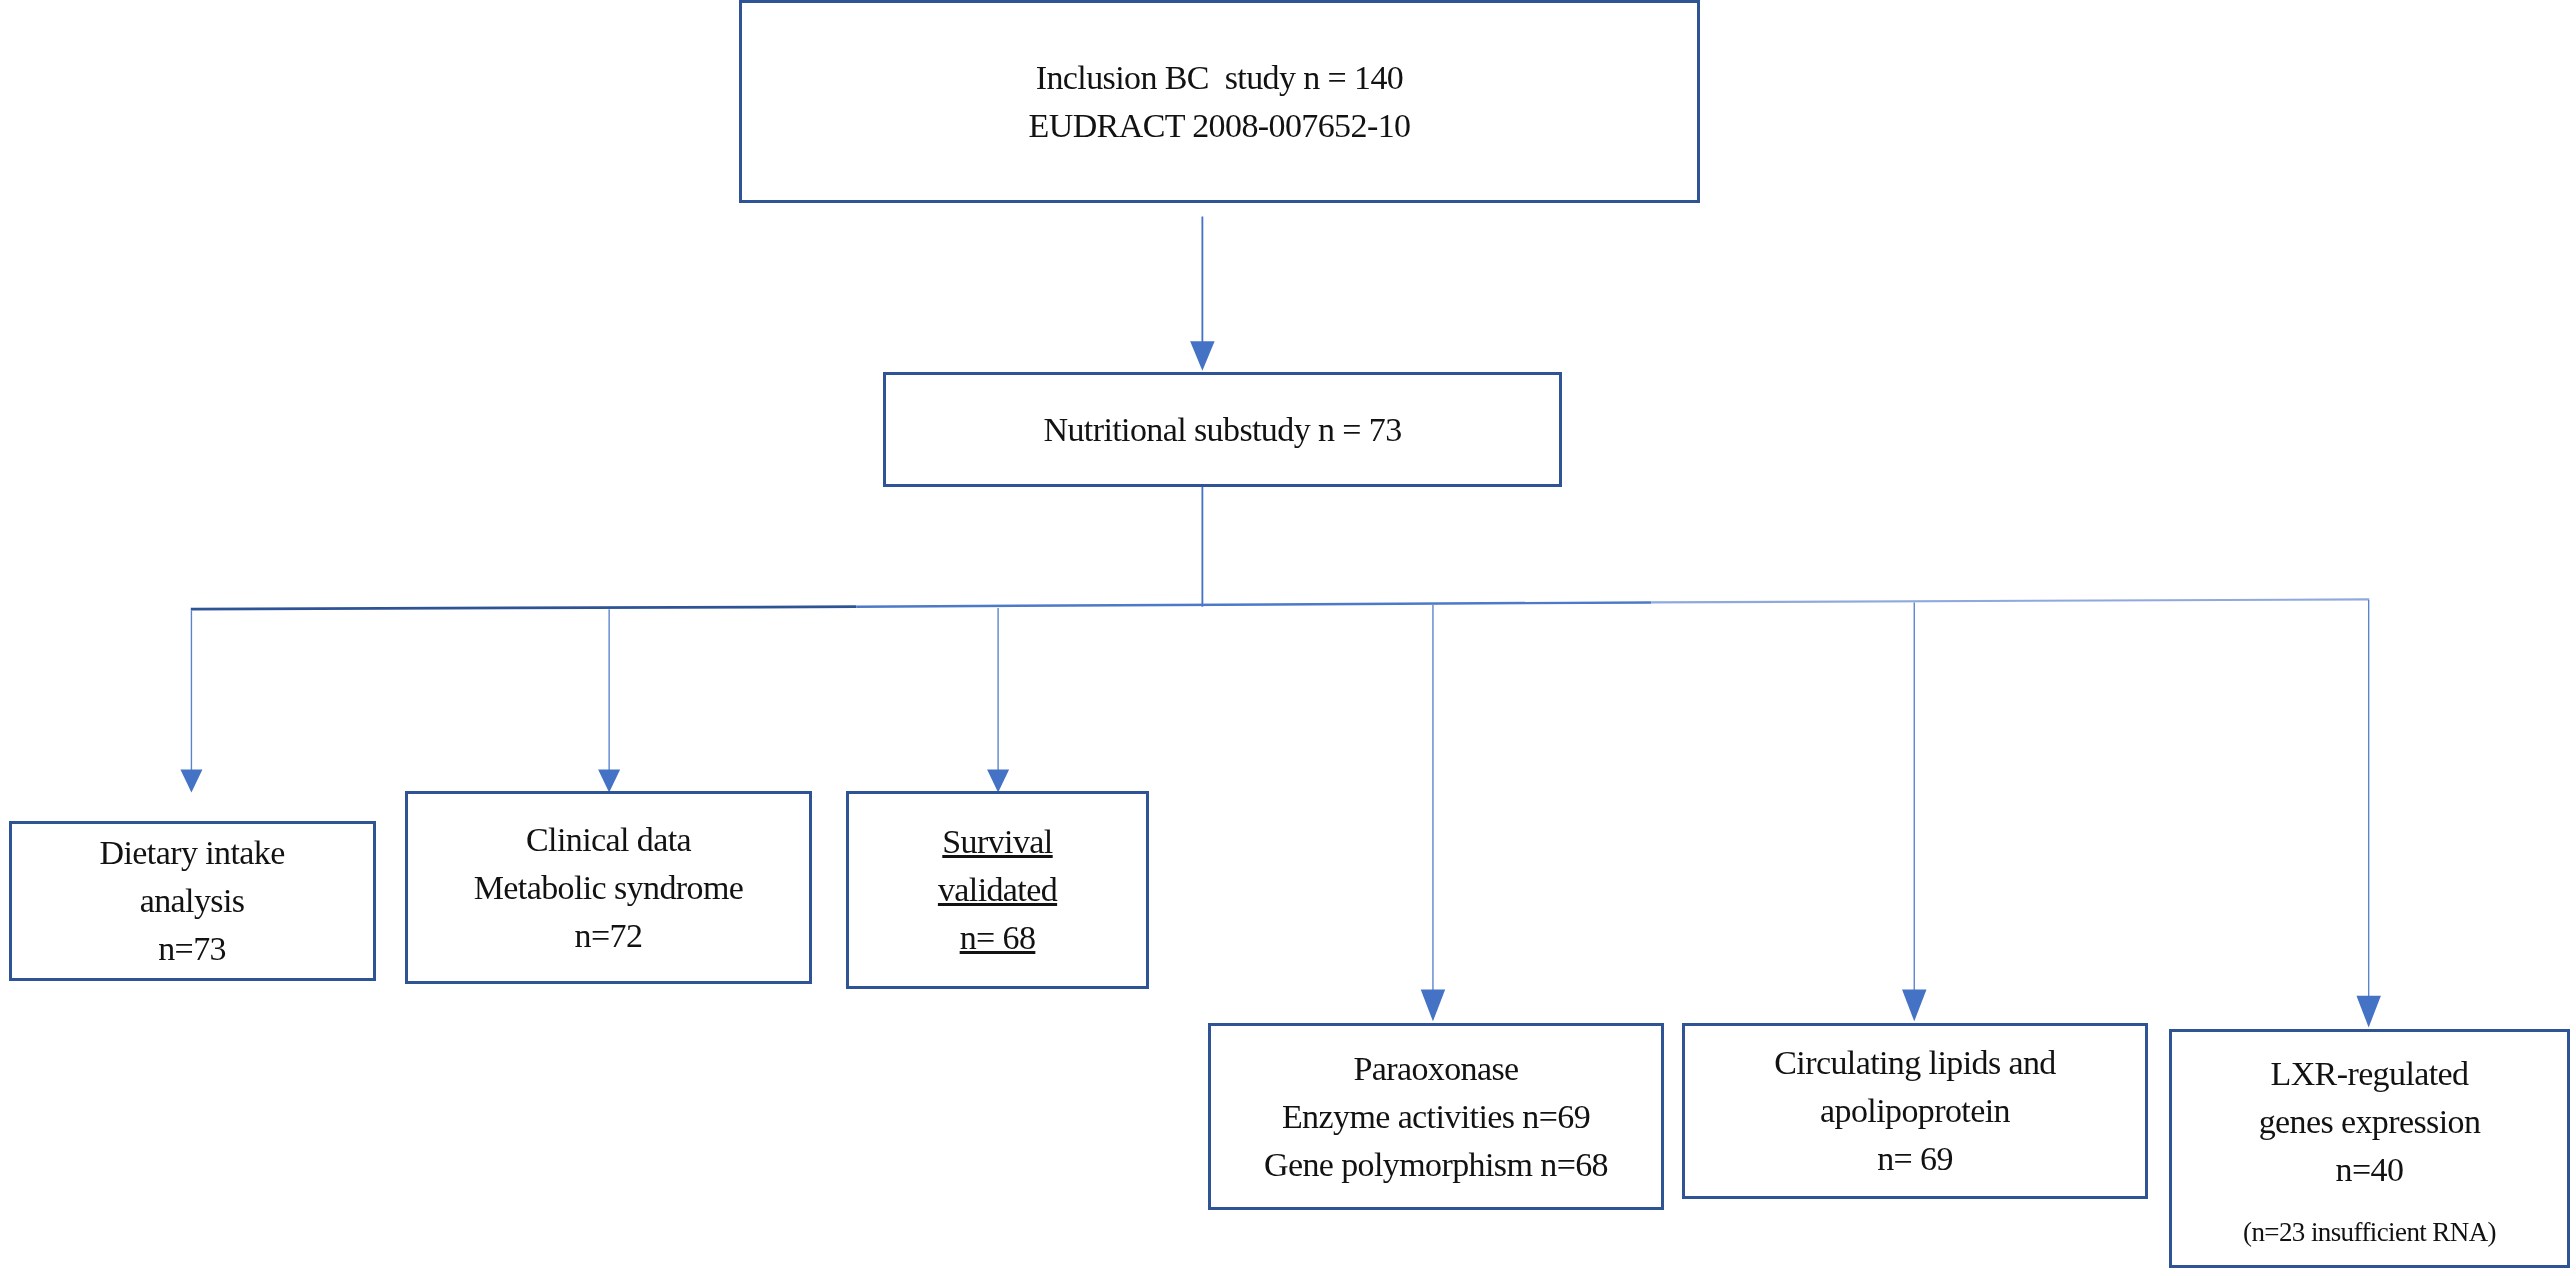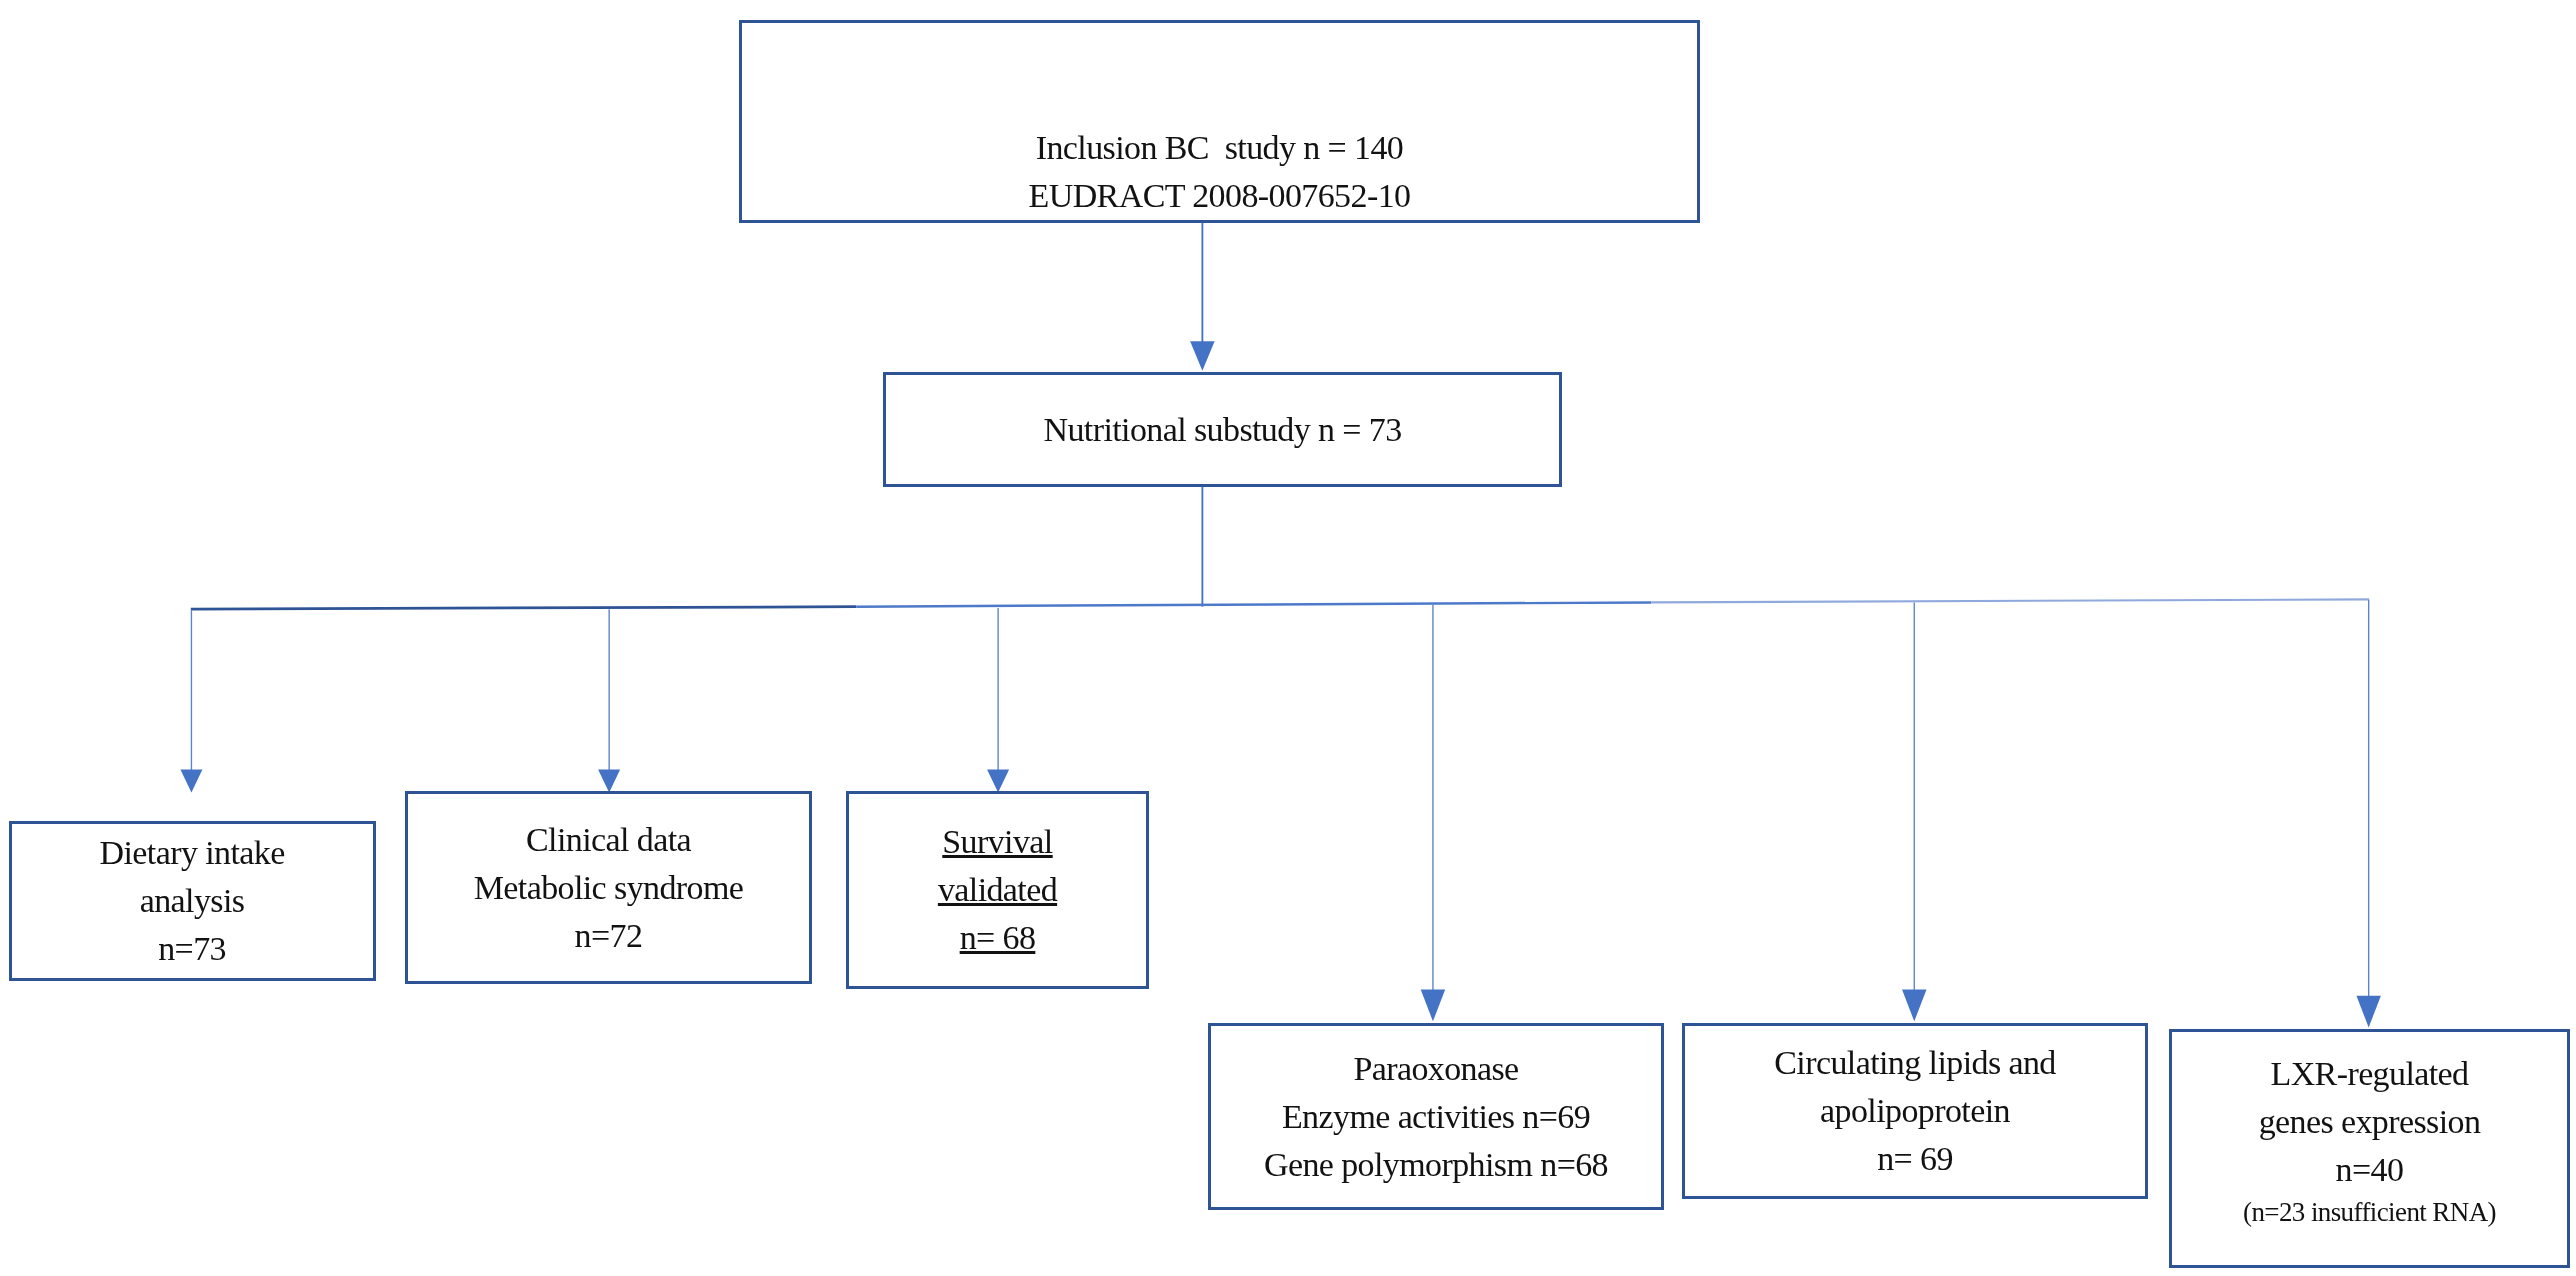--- a/index.html
+++ b/index.html
@@ -42,23 +42,24 @@
     display: block;
     font-size: 34px;
     line-height: 48px;
     letter-spacing: -0.6px;
     white-space: pre-wrap;
     color: #121212;
   }
   .line.small {
     font-size: 27px;
     line-height: 37px;
+    margin-top: 20px;
   }
   
-  #box-inclusion   { left: 739px; top: 20px;   width: 961px; height: 203px; justify-content: flex-end; }
+  #box-inclusion   { left: 739px; top: 0;   width: 961px; height: 203px; }
   #box-substudy    { left: 883px; top: 372px;  width: 679px; height: 115px; }
   #box-dietary     { left: 8.6px;   top: 791px; width: 367px;  height: 160px; margin-top: 30px; }
   #box-clinical    { left: 405px;  top: 791px; width: 407px;  height: 193px; }
   #box-survival    { left: 846px; top: 791px; width: 303px;  height: 198px; text-decoration: underline; }
   #box-paraoxonase { left: 1208px; top: 1023px; width: 456px;  height: 187px; }
   #box-lipids      { left: 1682px; top: 1023px; width: 466px;  height: 176px; }
   #box-lxr         { left: 2169px; top: 1029px; width: 401px;  height: 239px;
                      justify-content: flex-start; padding-top: 18.3px; }
 
   .conn-line  { stroke: var(--connector, #4472C4); stroke-width: 3; fill: none; }

